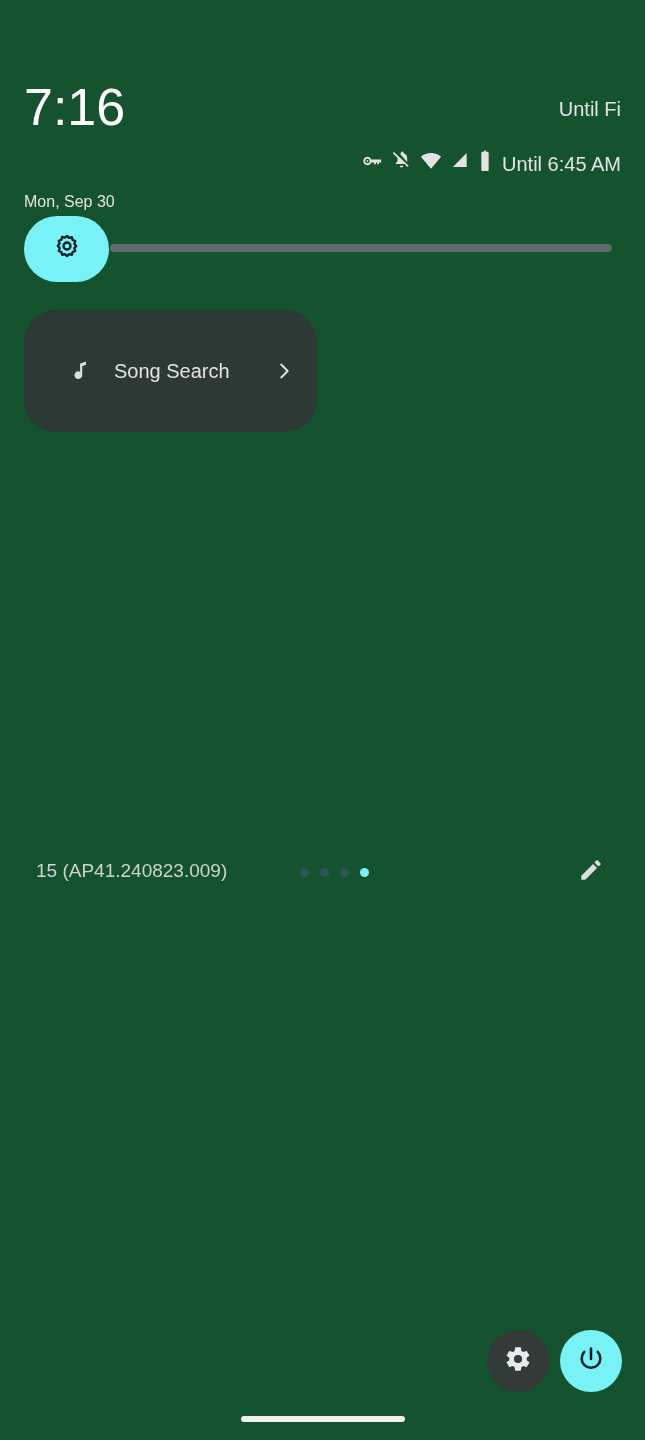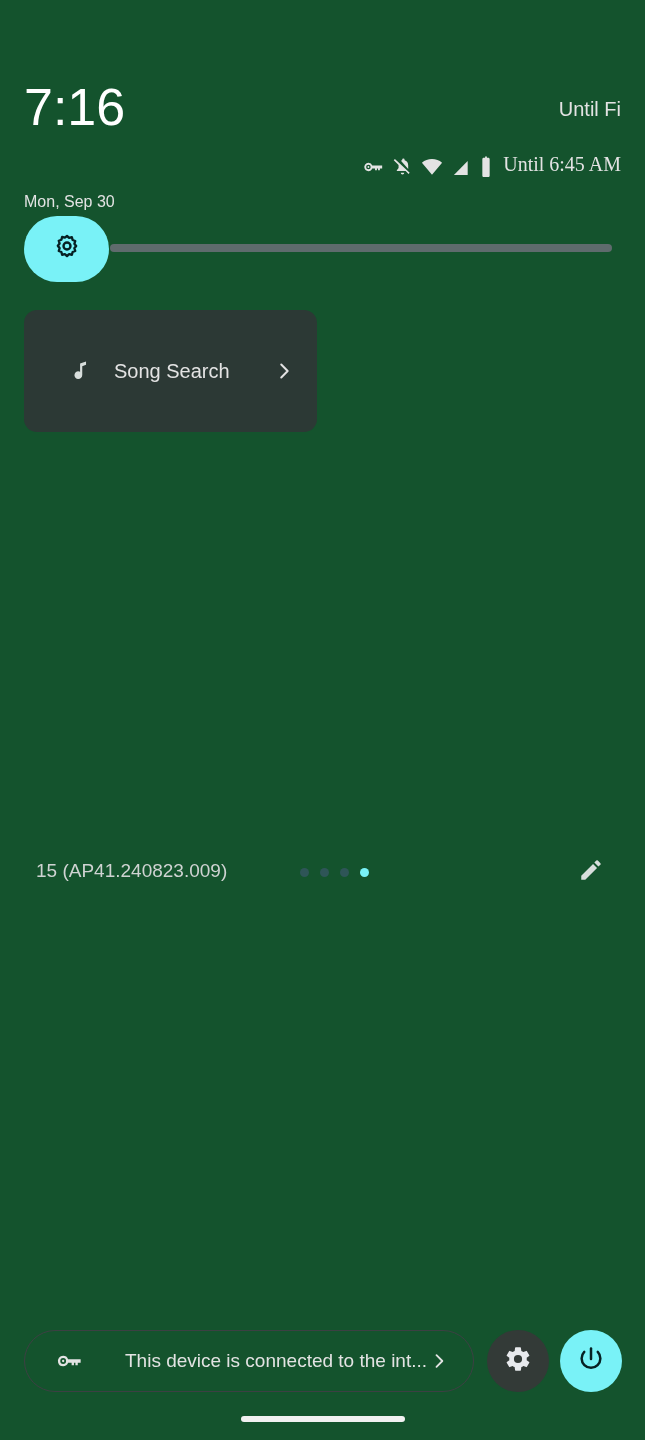--- a/index.html
+++ b/index.html
@@ -31,21 +31,21 @@
     font-weight:400; color:#e3e3e3;
   }
   .date {
     position:absolute; left:24px; top:150px;
     font-size:16px; line-height:28px;
     font-weight:400; color:#e3e3e3;margin-top:38px;
   }
   .status-icons {
     position:absolute; right:24px; top:150px;
     height:28px;
-    display:flex; align-items:flex-end; gap:8px;font-family:Liberation Serif, serif;
+    display:flex; align-items:flex-start; gap:8px;
   }
   .status-icons .sicon { display:flex; align-items:center; }
   .status-text {
     font-size:20px; line-height:28px; color:#e3e3e3;
     margin-left:2px; white-space:nowrap;
   }
 
   
   .brightness-row {
     position:absolute; left:24px; top:216px;
@@ -62,21 +62,21 @@
     background:#79f2f7;
     border-radius:34px;
     display:flex; align-items:center; justify-content:center;
   }
 
   
   .tile-song {
     position:absolute; left:24px; top:310px;
     width:293px; height:122px;
     background:#2c3935;
-    border-radius:13px;
+    border-radius:32px;
     display:flex; align-items:center;
   }
   .tile-song .tile-icon {
     position:absolute; left:42px; top:50%;
     transform:translateY(-50%);
     display:flex; align-items:center;
   }
   .tile-song .tile-label {
     position:absolute; left:90px; top:50%;
     transform:translateY(-50%);
@@ -243,33 +243,20 @@
       <span>
         <svg width="26" height="26" viewBox="0 0 24 24" fill="#d8dedc">
           <path d="M3 17.3V21h3.7L17.6 10.1l-3.7-3.7L3 17.3zM20.7 7.1a1 1 0 0 0 0-1.4l-2.4-2.4a1 1 0 0 0-1.4 0l-1.8 1.8 3.7 3.7 1.9-1.7z"></path>
         </svg>
       </span>
     </div>
   </div>
 
   <div class="bottom-bar">
 
-    <div class="vpn-pill">
-      <span class="vpn-icon">
-        <svg width="28" height="28" viewBox="0 0 24 24" fill="#e3e3e3">
-          <path d="M7 9.5a2.5 2.5 0 1 1 0 5 2.5 2.5 0 0 1 0-5zm0-2a4.5 4.5 0 0 0-4.35 5.7A4.5 4.5 0 0 0 7 16.5c1.95 0 3.6-1.24 4.24-2.97h3.01v2.1h2v-2.1h1.25v2.1h2v-2.1H22v-3.06h-10.76A4.5 4.5 0 0 0 7 7.5zM7 11a1 1 0 1 0 0 2 1 1 0 0 0 0-2z"></path>
-        </svg>
-      </span>
-      <span class="vpn-text">This device is connected to the int...</span>
-      <span class="vpn-chevron">
-        <svg width="20" height="20" viewBox="0 0 24 24" fill="none" stroke="#e3e3e3" stroke-width="2.2" stroke-linecap="round" stroke-linejoin="round">
-          <path d="M9 5l7 7-7 7"></path>
-        </svg>
-      </span>
-    </div>
 
     <div class="circle-btn settings-btn">
       <span>
         <svg width="28" height="28" viewBox="0 0 24 24" fill="#e8eaed">
           <path d="M19.43 12.98c.04-.32.07-.64.07-.98s-.03-.66-.07-.98l2.11-1.65a.5.5 0 0 0 .12-.64l-2-3.46a.5.5 0 0 0-.61-.22l-2.49 1a7.3 7.3 0 0 0-1.69-.98l-.38-2.65A.49.49 0 0 0 14 2h-4a.49.49 0 0 0-.49.42l-.38 2.65c-.61.25-1.17.58-1.69.98l-2.49-1a.5.5 0 0 0-.61.22l-2 3.46a.5.5 0 0 0 .12.64l2.11 1.65c-.04.32-.07.65-.07.98s.03.66.07.98l-2.11 1.65a.5.5 0 0 0-.12.64l2 3.46c.12.22.39.3.61.22l2.49-1c.52.4 1.08.73 1.69.98l.38 2.65c.04.24.24.42.49.42h4c.25 0 .45-.18.49-.42l.38-2.65c.61-.25 1.17-.58 1.69-.98l2.49 1c.22.08.49 0 .61-.22l2-3.46a.5.5 0 0 0-.12-.64l-2.11-1.65zM12 15.5A3.5 3.5 0 1 1 12 8.5a3.5 3.5 0 0 1 0 7z"></path>
         </svg>
       </span>
     </div>
 
     <div class="circle-btn power-btn">

